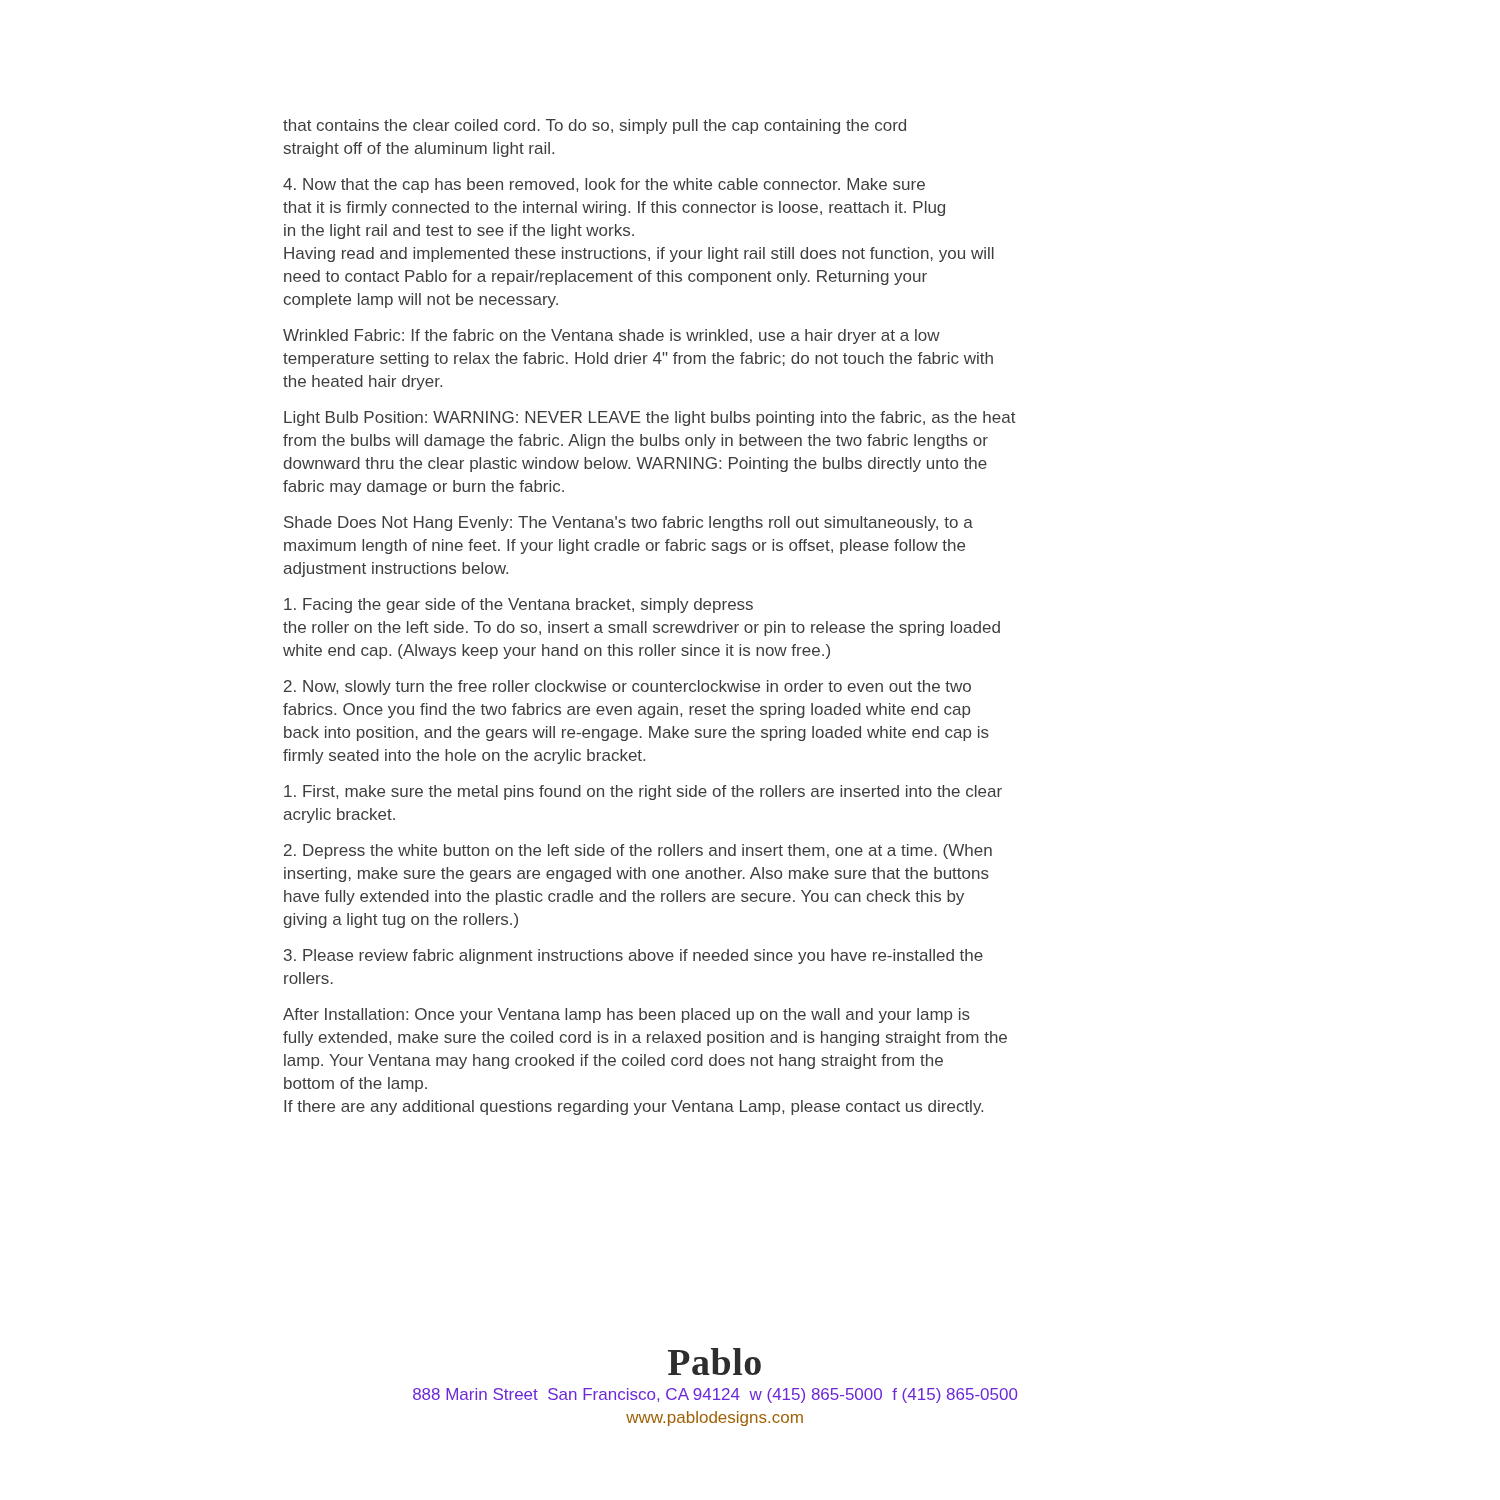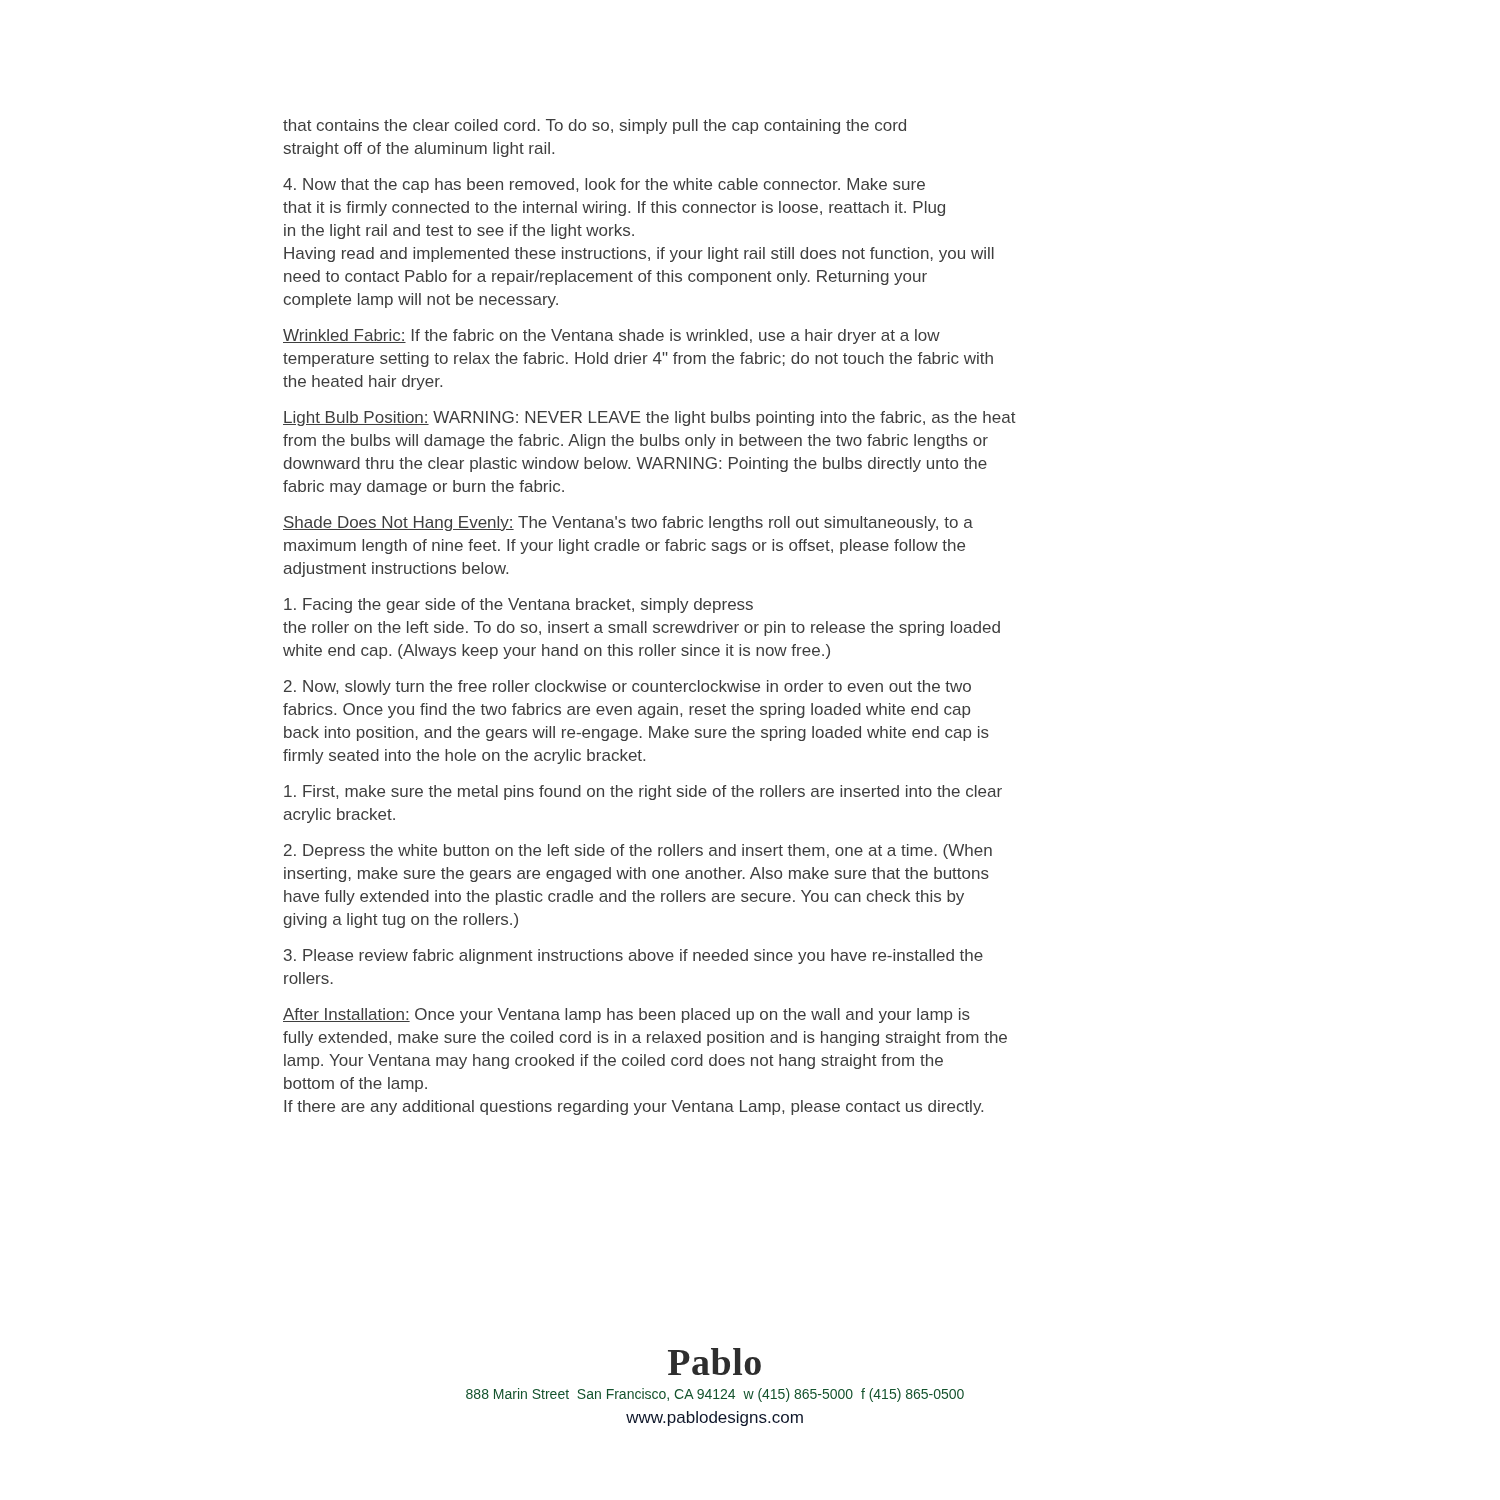--- a/index.html
+++ b/index.html
@@ -21,21 +21,21 @@
     position: absolute;
     left: 270px;
     top: 101px;
     width: 900px;
   }
   .doc p {
     margin: 13px;
     white-space: pre-line;
   }
   .indent { margin-left: 69px; }
-  .u { text-decoration: underline; }
+  .u { }
   b { font-weight: normal; }
   .mt-p2 { margin-top: 22px; }
   .mt-wrinkled { margin-top: 14px; }
   .mt-bulb { margin-top: 15px; }
   .mt-shade { margin-top: 19px; }
   .mt-rollers { margin-top: 12px; }
   .mt-after { margin-top: 7px; }
   .footer {
     position: absolute;
     top: 1341px;
@@ -46,29 +46,29 @@
   .footer-logo {
     font-family: "Liberation Serif", serif;
     font-size: 38px;
     font-weight: 700;
     line-height: 42px;
     color: #2e2e2e;
     letter-spacing: 0.5px;
     text-align: center;
   }
   .footer-address {
-    font-size: 14px;
+    font-size: 17px;
     line-height: 23px;
     white-space: pre;
-    color: #14532d;
+    color: #6d28d9;
   }
   .footer-website {
     font-size: 17px;
     line-height: 23px;
-    color: #0f172a;
+    color: #a16207;
   }
 </style>
 </head>
 <body>
 
 <div class="doc">
 
   <p class="indent">that contains the clear coiled cord. To do so, simply pull the cap containing the cord
 straight off of the aluminum light rail.</p>
 

